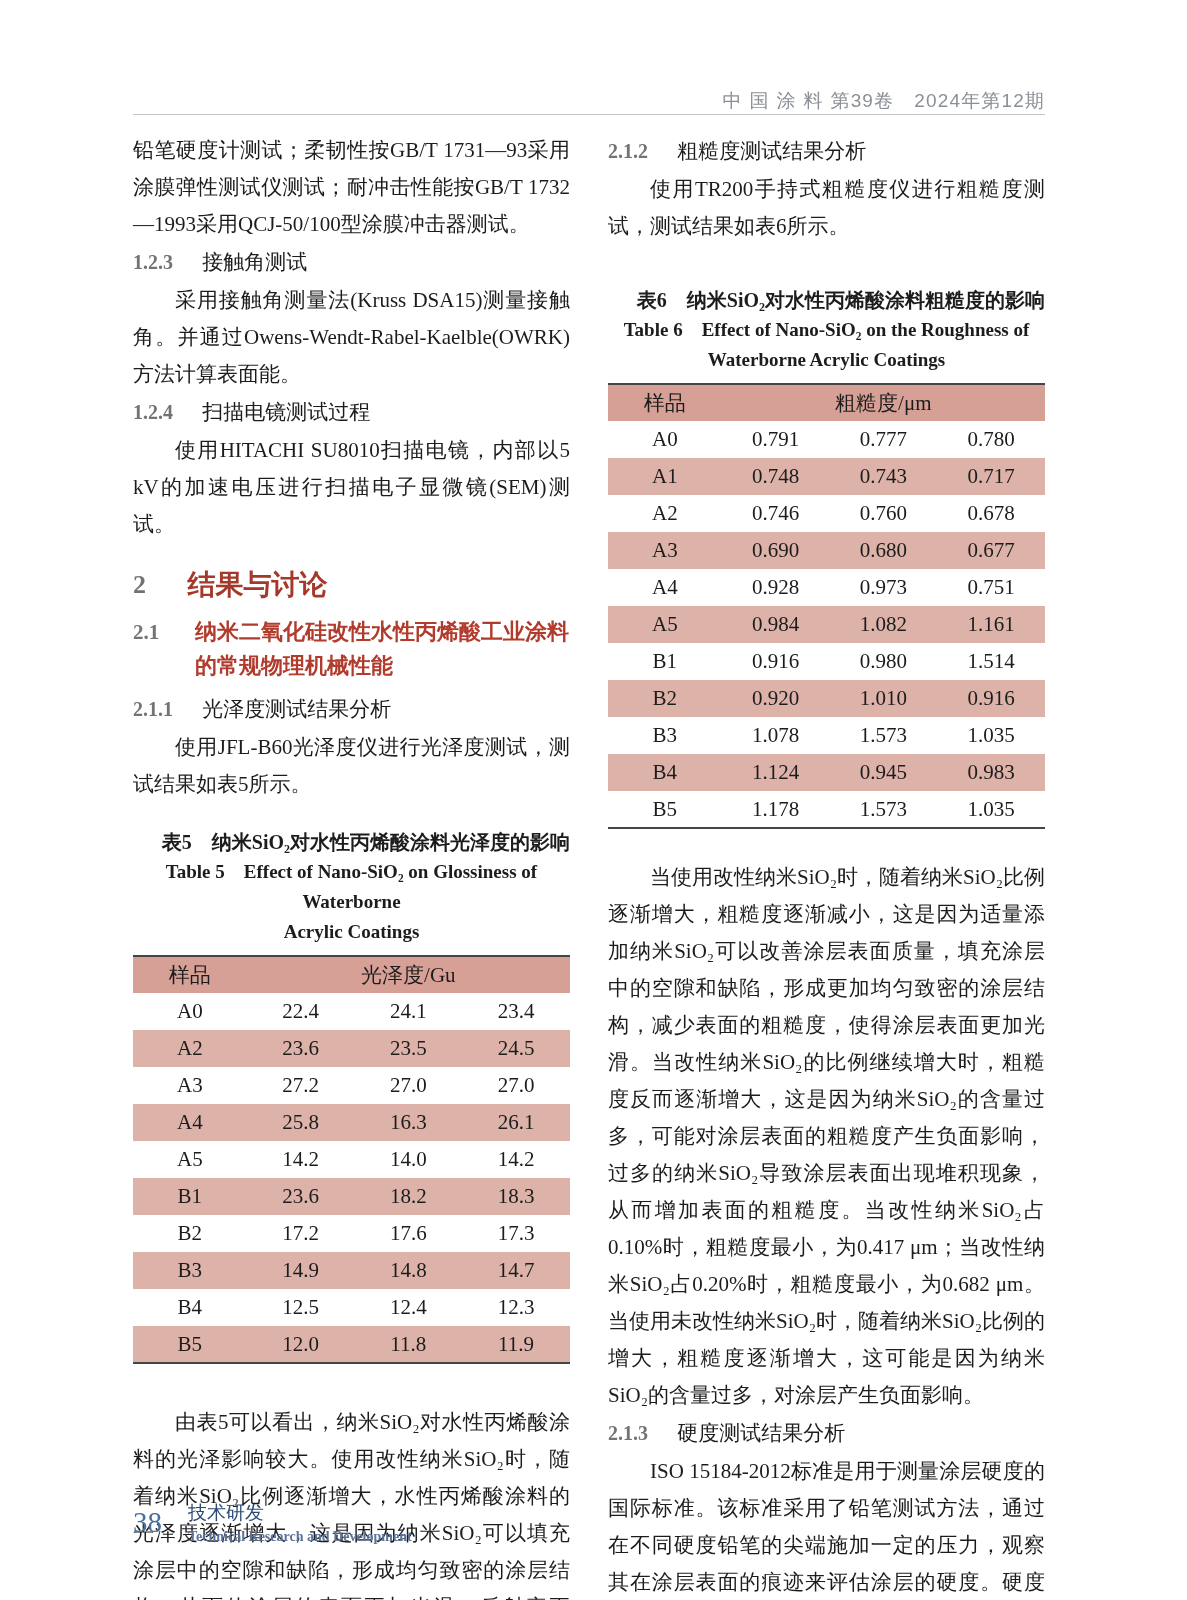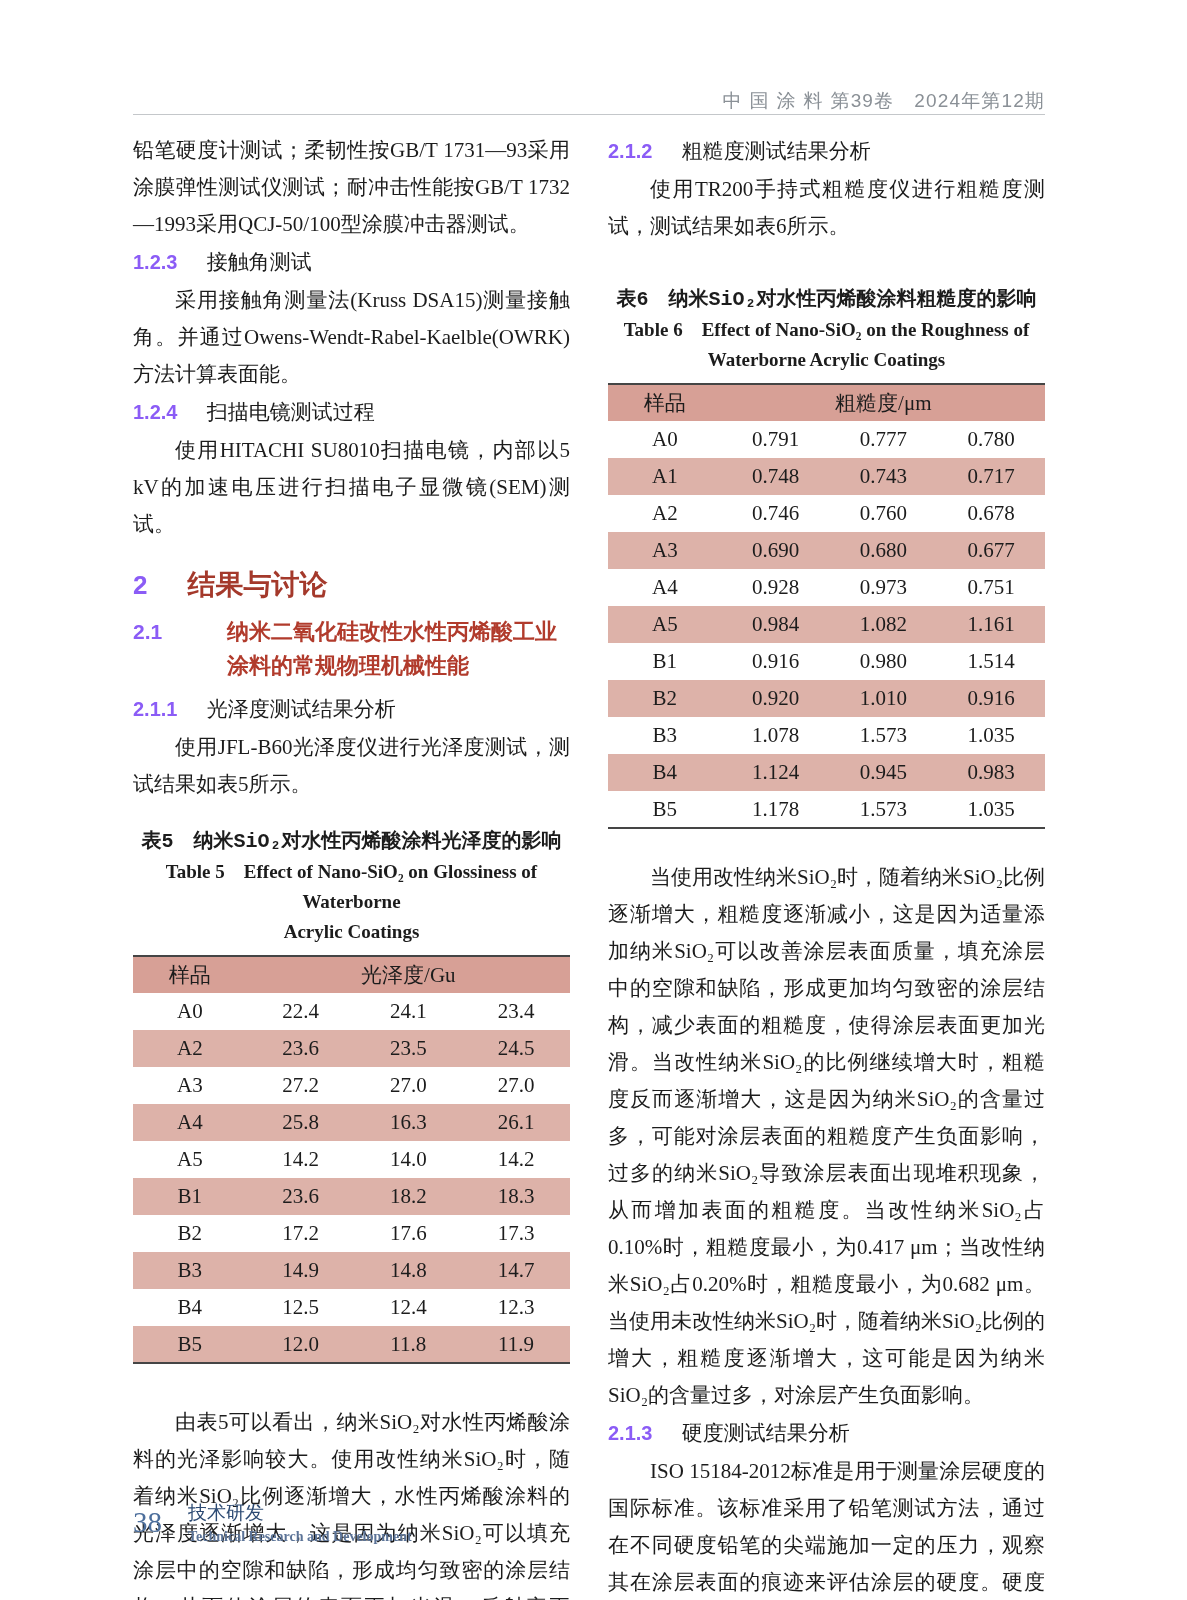--- a/index.html
+++ b/index.html
@@ -24,42 +24,42 @@
     position:absolute; top:132px; left:133px; width:912px;
     display:flex; gap:38px;
   }
   .col { width:437px; }
   p.body {
     font-size:21px; line-height:37px; text-align:justify; text-justify:inter-ideograph;
     text-indent:2em; margin:0;
   }
   p.body.no-indent { text-indent:0; }
   
-  .h-num { font-family:Liberation Sans, sans-serif; font-weight:bold; color:#8b5cf6; }
+  .h-num { font-family:Liberation Serif, serif; font-weight:bold; color:#737373; }
   h4.sec {
     font-size:21px; font-weight:normal; line-height:37px; margin:1px 0 1px;
   }
   h4.sec .h-num { font-size:20px; margin-right:1.2em; }
   h2.sec1 {
     font-family:"Liberation Sans","DejaVu Sans",sans-serif;
     font-size:28px; color:#a4392b; line-height:36px; margin:24px 0 12px;
     display:flex;
   }
   h2.sec1 .h-num { font-size:26px; width:2.1em; flex:none; }
   h3.sec2 {
     font-family:"Liberation Sans","DejaVu Sans",sans-serif;
     font-size:22px; color:#b13b2c; line-height:34px; margin:4px 0 8px;
-    display:flex; font-weight:bold;gap:32px;
+    display:flex; font-weight:bold;
   }
   h3.sec2 .h-num { font-size:21px; width:2.95em; flex:none; }
   
   .tbl-block { margin-top:24px; margin-bottom:40px; }
   .cap-zh {
-    font-family:Liberation Mono, monospace;
-    font-weight:bold; font-size:20px; text-align:center; line-height:30px;
+    font-family:Liberation Serif, serif;
+    font-weight:bold; font-size:20px; text-align:right; line-height:30px;
   }
   .cap-en { font-weight:bold; font-size:19px; text-align:center; line-height:30px; }
   table.data {
     width:100%; border-collapse:collapse; margin-top:8px;
     font-size:21px;
   }
   table.data th, table.data td {
     font-weight:normal; text-align:center; height:37px; padding:0;
   }
   table.data thead tr { background:#d7a096; }

